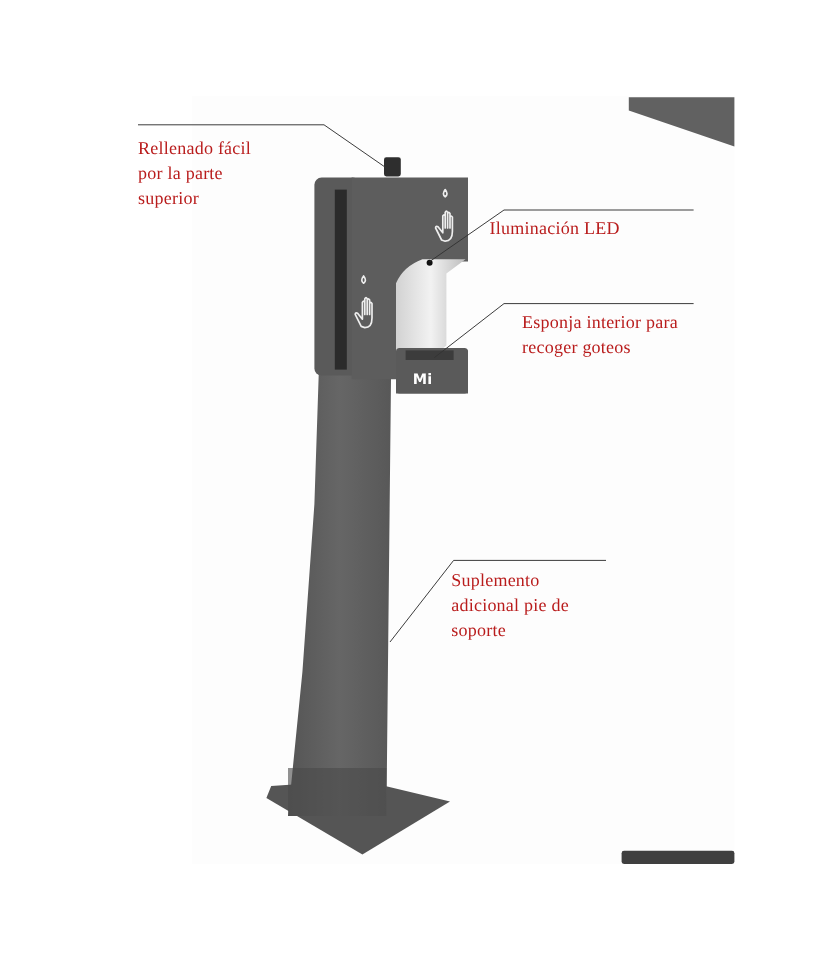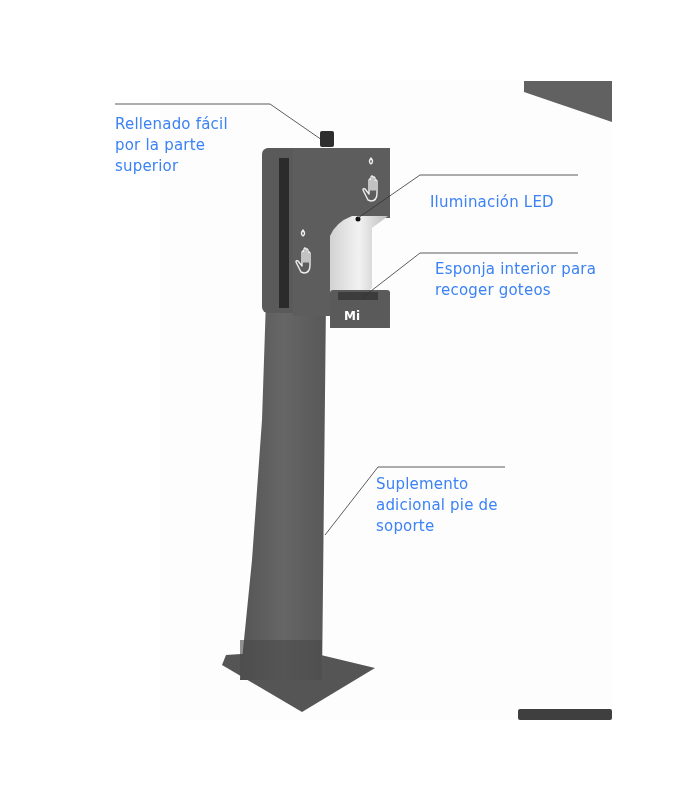--- a/index.html
+++ b/index.html
@@ -1,20 +1,20 @@
 <!DOCTYPE html>
 <html><head>
 <meta charset="utf-8">
 <style>
   html, body { margin:0; padding:0; }
   body { width:700px; height:800px; background:#ffffff; position:relative; overflow:hidden;
          font-family:"DejaVu Sans", sans-serif; }
   .photo-bg { position:absolute; left:160px; top:80px; width:452px; height:640px; background:#fdfdfd; }
   svg.art { position:absolute; left:0; top:0; }
-  .label { position:absolute; color:#3b82f6; font-size:15px; line-height:21px; letter-spacing:0.2px; white-space:pre-line; }
+  .label { position:absolute; color:#b91c1c; font-size:15px; line-height:21px; letter-spacing:0.2px; white-space:pre-line;font-family:Liberation Serif, serif; }
 </style>
 </head>
 <body>
 
 <div class="photo-bg"></div>
 
 <svg class="art" width="700" height="800" viewBox="0 0 700 800">
   <defs>
     <linearGradient id="postGrad" x1="0" x2="1" y1="0" y2="0">
       <stop offset="0" stop-color="#555"></stop>
@@ -61,18 +61,18 @@
     <polyline points="115,104 270,104 322,140"></polyline>
     <polyline points="358,218 420,175 578,175"></polyline>
     <polyline points="362,298 420,253 578,253"></polyline>
     <polyline points="325,535 378,467 505,467"></polyline>
   </g>
 </svg>
 
 <div class="label" style="left:115px; top:114px;">Rellenado fácil
 por la parte
 superior</div>
-<div class="label" style="left:430px; top:181px;margin-top:11px;">Iluminación LED</div>
+<div class="label" style="left:408px; top:181px;">Iluminación LED</div>
 <div class="label" style="left:435px; top:259px;">Esponja interior para
 recoger goteos</div>
 <div class="label" style="left:376px; top:474px;">Suplemento
 adicional pie de
 soporte</div>
 
 </body></html>

